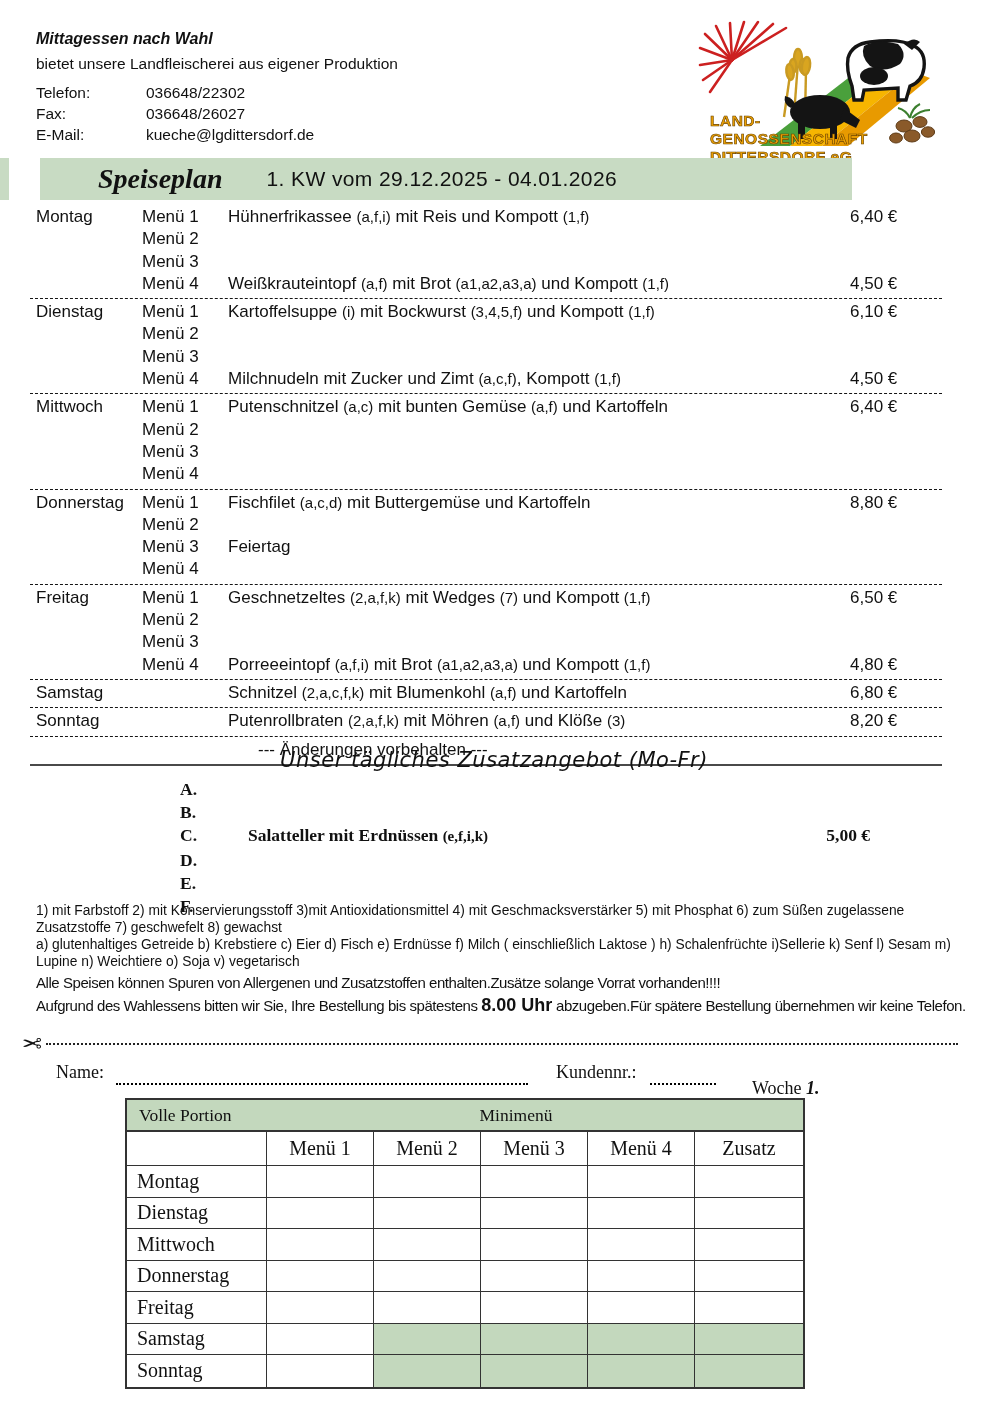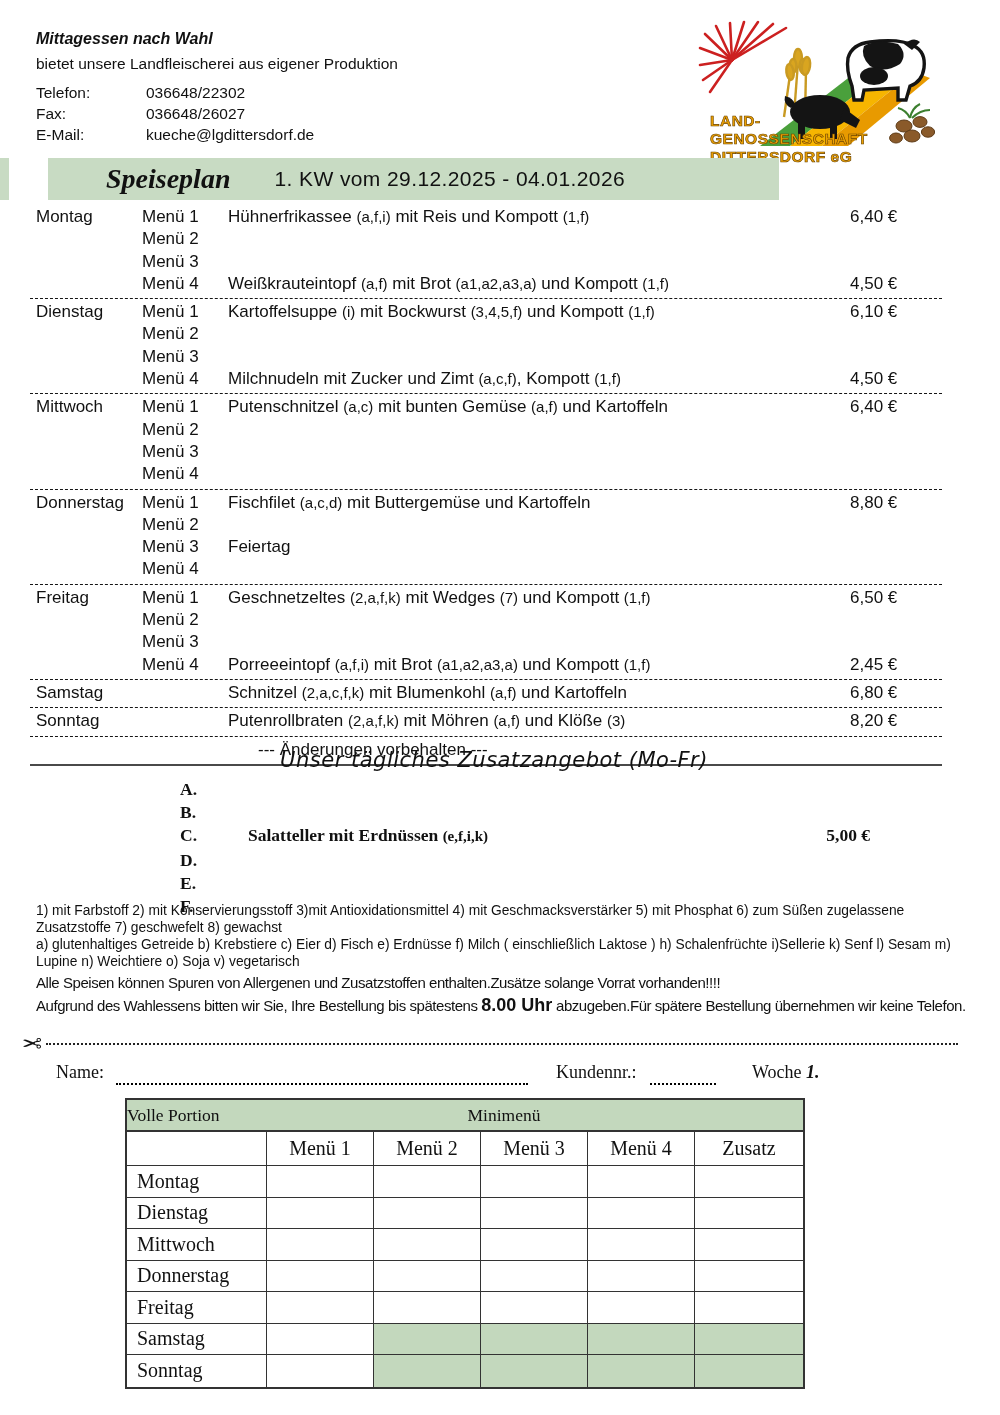--- a/index.html
+++ b/index.html
@@ -9,21 +9,21 @@
     -webkit-font-smoothing:antialiased;overflow:hidden;
   }
   
   .header-left{position:absolute;left:36px;top:30px;}
   .hdr-title{font-size:16px;font-weight:bold;font-style:italic;margin:0 0 7px 0;}
   .hdr-sub{font-size:15.5px;margin:0 0 9px 0;}
   .contact-row{display:grid;grid-template-columns:110px auto;font-size:15.5px;line-height:21px;}
   .logo-box{position:absolute;left:698px;top:20px;width:242px;height:146px;}
   .left-strip{position:absolute;left:0;top:158px;width:9px;height:42px;}
   
-  .banner{position:absolute;left:48px;top:158px;width:731px;height:42px;display:flex;align-items:center;}
+  .banner{position:absolute;left:40px;top:158px;width:812px;height:42px;display:flex;align-items:center;}
   .banner-title{font-family:"Liberation Serif",serif;font-weight:bold;font-style:italic;font-size:28px;margin-left:58px;}
   .banner-week{font-size:21px;margin-left:44px;letter-spacing:.4px;}
   
   .menu-wrap{position:absolute;left:30px;top:204px;width:912px;font-size:17px;}
   .menu-block{border-bottom:1.6px dashed #161616;padding:2px 0 3px 0;}
   .menu-row{display:grid;grid-template-columns:112px 86px 1fr 92px;line-height:22.3px;align-items:baseline;}
   .mcell-day{padding-left:6px;}
   .mcell-price{padding-right:4px;}
   .sm{font-size:15px;}
   .menu-note{line-height:25px;margin-left:228px;border-bottom:0;}
@@ -43,26 +43,26 @@
   
   .cutline{position:absolute;left:22px;top:1032px;width:936px;display:flex;align-items:center;}
   .scissors{font-size:24px;transform:scaleX(-1);line-height:24px;}
   .cut-dots{flex:1;border-top:2px dotted #222;margin-left:4px;}
   
   .form-row{position:absolute;left:0;top:1062px;width:1000px;height:40px;font-family:"Liberation Serif",serif;font-size:18px;}
   .lbl-name{position:absolute;left:56px;top:0;}
   .line-name{position:absolute;left:116px;top:1px;width:412px;height:20px;border-bottom:2.4px dotted #000;}
   .lbl-kdnr{position:absolute;left:556px;top:0;}
   .line-kdnr{position:absolute;left:650px;top:1px;width:66px;height:20px;border-bottom:2.4px dotted #000;}
-  .lbl-woche{position:absolute;left:752px;top:0;}
+  .lbl-woche{position:absolute;left:752px;top:16px;}
   .week-val{font-weight:bold;font-style:italic;}
   
   .order-table{position:absolute;left:125px;top:1098px;width:676px;border:2.2px solid #333;font-family:"Liberation Serif",serif;}
   .ot-band{height:30px;display:flex;align-items:center;border-bottom:2px solid #333;font-size:17.5px;}
-  .ot-band .fp{}
+  .ot-band .fp{padding-left:12px;}
   .ot-band .mm{padding-left:248px;}
   .ot-row{display:grid;grid-template-columns:140px 107px 107px 107px 107px 1fr;}
   .ot-cell{border-right:1.6px solid #333;border-bottom:1.6px solid #333;height:31.5px;box-sizing:border-box;}
   .ot-cell:last-child{border-right:none;}
   .ot-head .ot-cell{height:34px;font-size:20px;display:flex;align-items:center;justify-content:center;}
   .ot-day{font-size:20px;display:flex;align-items:center;padding-left:10px;}
   .ot-row:last-child .ot-cell{border-bottom:none;}
 </style>
 </head>
 <body>
@@ -279,21 +279,21 @@
         <div class="menu-row">
           <span class="mcell-day"></span>
           <span class="mcell-menu">Menü 3</span>
           <span class="mcell-desc"></span>
           <span class="mcell-price"></span>
         </div>
         <div class="menu-row">
           <span class="mcell-day"></span>
           <span class="mcell-menu">Menü 4</span>
           <span class="mcell-desc">Porreeeintopf <span class="sm">(a,f,i)</span> mit Brot <span class="sm">(a1,a2,a3,a)</span> und Kompott <span class="sm">(1,f)</span></span>
-          <span class="mcell-price">2,45 €</span>
+          <span class="mcell-price">4,80 €</span>
         </div>
       </div>
       <div class="menu-block">
         <div class="menu-row">
           <span class="mcell-day">Samstag</span>
           <span class="mcell-menu"></span>
           <span class="mcell-desc">Schnitzel <span class="sm">(2,a,c,f,k)</span> mit Blumenkohl <span class="sm">(a,f)</span> und Kartoffeln</span>
           <span class="mcell-price">6,80 €</span>
         </div>
       </div>

